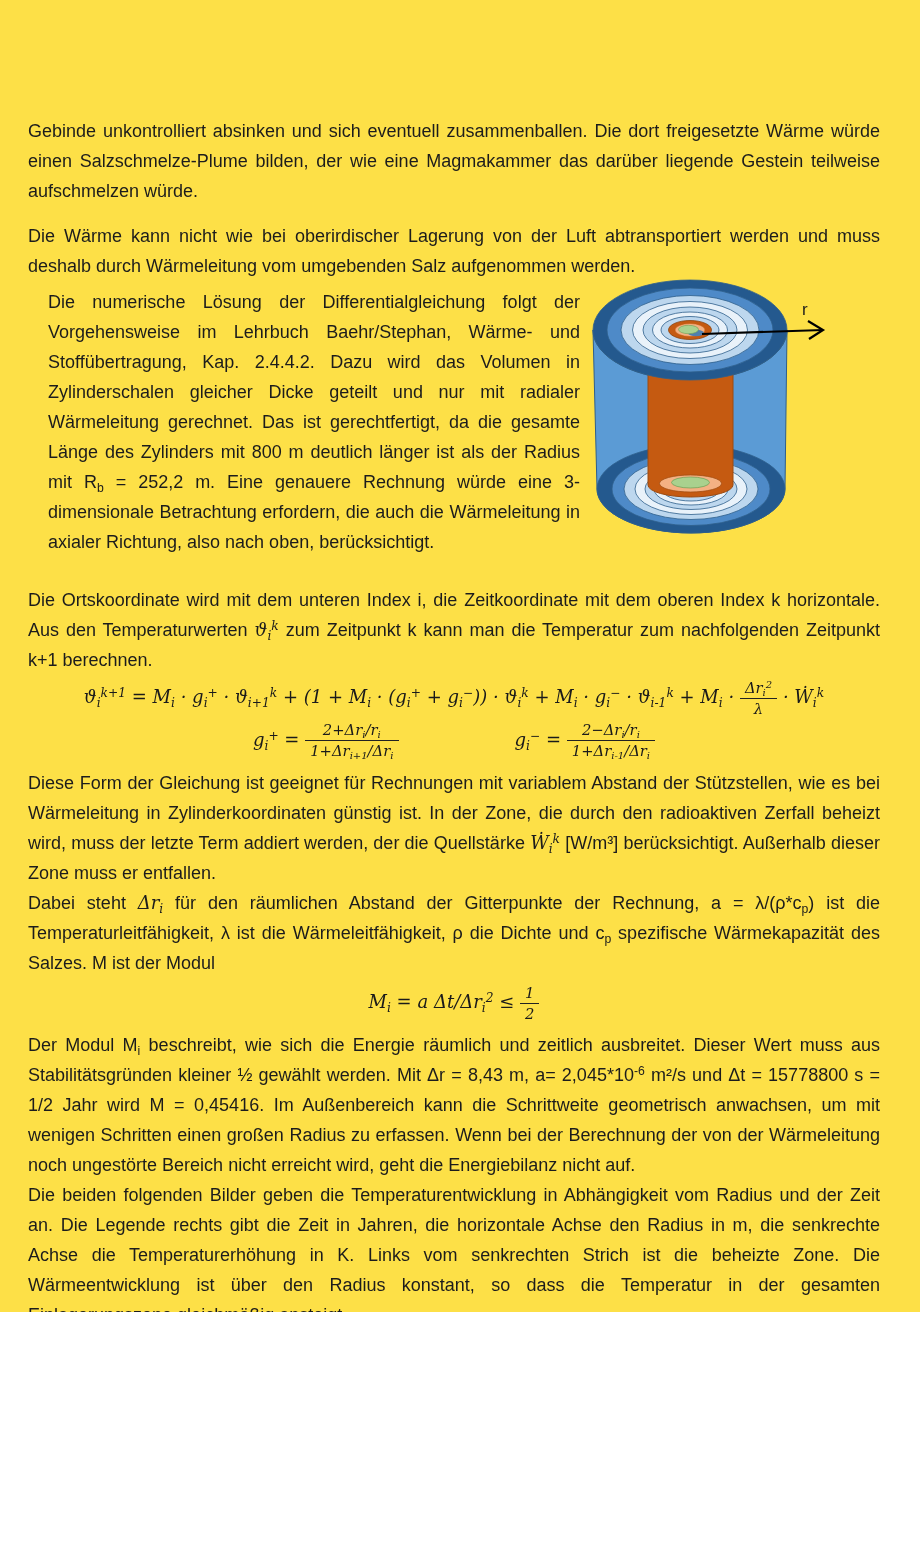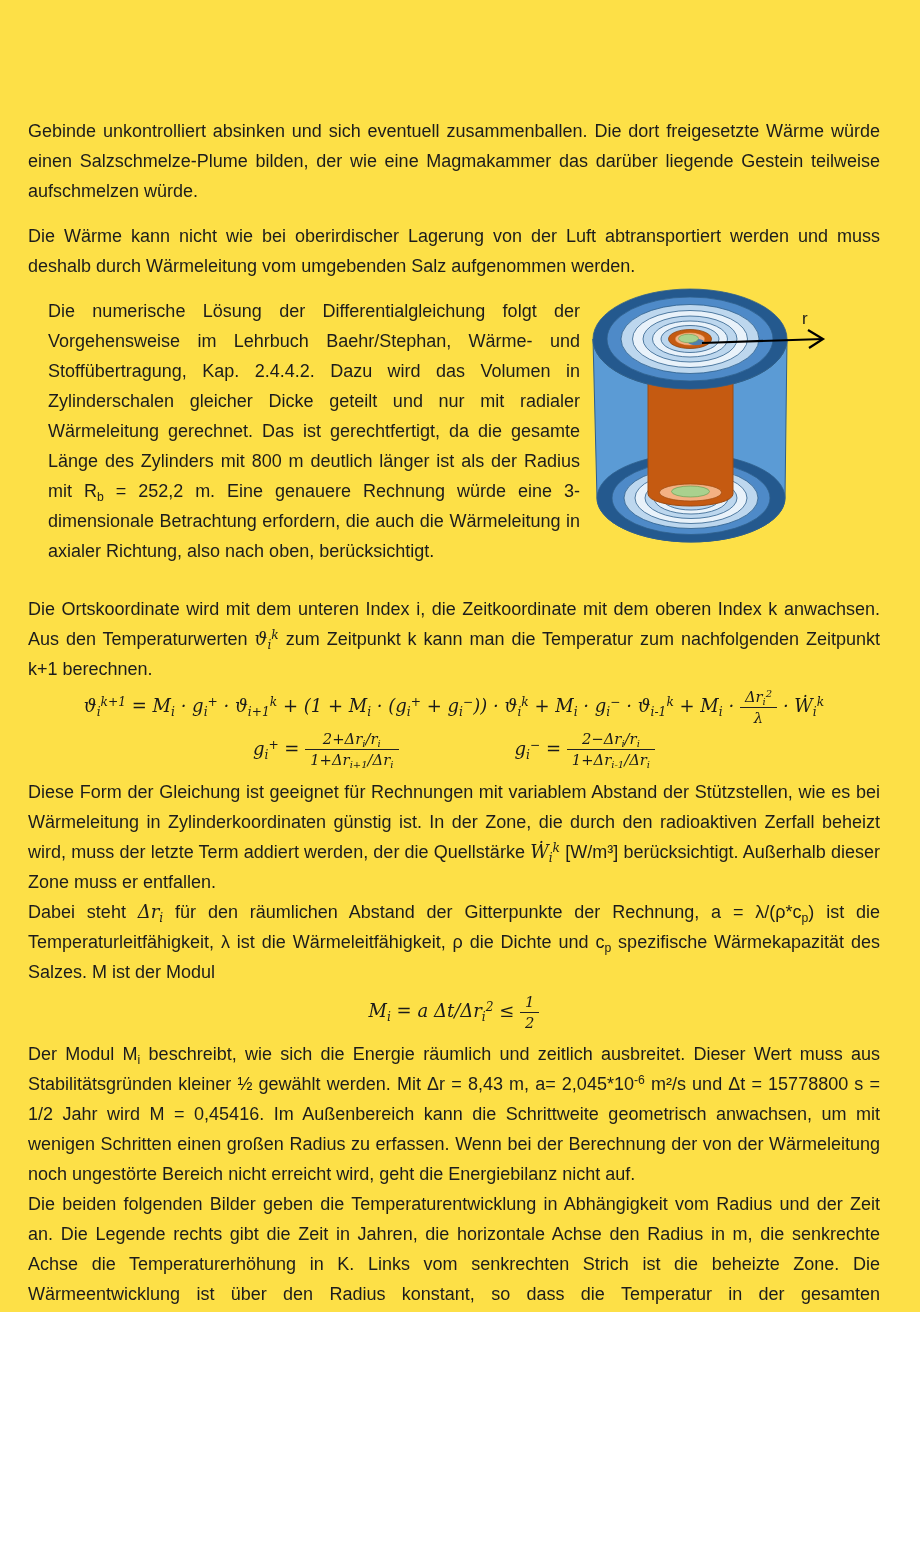--- a/index.html
+++ b/index.html
@@ -8,21 +8,21 @@
     width:920px;height:1312px;
     box-sizing:border-box;
     padding:116px 40px 0 28px;
     background:#fde047;
     font-family:"Liberation Sans",sans-serif;
     font-size:18px;line-height:30px;
     color:#1c1c1c;
   }
   p{margin:0;text-align:justify;}
   .mb1{margin-bottom:15px;}
-  .mb2{margin-bottom:15px;}
+  .mb2{margin-bottom:6px;}
   .fig-row{display:flex;margin-bottom:27px;margin-left:20px;}
   .fig-text{width:556px;text-align:justify;}
   .fig-wrap{flex:1;display:flex;justify-content:flex-end;margin-top:-14px;}
   .p4{margin-bottom:4px;}
   sub,sup{font-size:68%;line-height:0;}
   sub{vertical-align:-0.3em;}
   sup{vertical-align:0.5em;}
   .m{font-family:"DejaVu Serif","DejaVu Sans",serif;font-style:italic;}
   .eq{
     text-align:center;
@@ -90,21 +90,21 @@
 
         <g>
           <line x1="122" y1="61" x2="243" y2="57" stroke="#000000" stroke-width="2.2"></line>
           <path d="M 228 48 L 243 57 L 229 66" fill="none" stroke="#000000" stroke-width="2.2"></path>
         </g>
         <text x="222" y="42" font-family="Liberation Sans, sans-serif" font-size="17" fill="#1c1c1c">r</text>
       </svg>
     </div>
   </div>
 
-  <p class="p4"><span>Die Ortskoordinate wird mit dem unteren Index i, die Zeitkoordinate mit dem oberen Index k anwachsen. Aus den Temperaturwerten </span><span class="m">ϑ</span><sub class="m">i</sub><sup class="m">k</sup><span> zum Zeitpunkt k kann man die Temperatur zum nachfolgenden Zeitpunkt k+1 berechnen.</span></p>
+  <p class="p4"><span>Die Ortskoordinate wird mit dem unteren Index i, die Zeitkoordinate mit dem oberen Index k horizontale. Aus den Temperaturwerten </span><span class="m">ϑ</span><sub class="m">i</sub><sup class="m">k</sup><span> zum Zeitpunkt k kann man die Temperatur zum nachfolgenden Zeitpunkt k+1 berechnen.</span></p>
 
   <div class="eq eq-main">
     <span><span class="m">ϑ</span><sub class="m">i</sub><sup class="m">k+1</sup><span> = </span><span class="m">M</span><sub class="m">i</sub><span> · </span><span class="m">g</span><sub class="m">i</sub><sup class="m">+</sup><span> · </span><span class="m">ϑ</span><sub class="m">i+1</sub><sup class="m">k</sup><span> + (1 + </span><span class="m">M</span><sub class="m">i</sub><span> · (</span><span class="m">g</span><sub class="m">i</sub><sup class="m">+</sup><span> + </span><span class="m">g</span><sub class="m">i</sub><sup class="m">−</sup><span>)) · </span><span class="m">ϑ</span><sub class="m">i</sub><sup class="m">k</sup><span> + </span><span class="m">M</span><sub class="m">i</sub><span> · </span><span class="m">g</span><sub class="m">i</sub><sup class="m">−</sup><span> · </span><span class="m">ϑ</span><sub class="m">i-1</sub><sup class="m">k</sup><span> + </span><span class="m">M</span><sub class="m">i</sub><span> · </span></span><span class="frac"><span class="num"><span class="m">Δr</span><sub class="m">i</sub><sup class="m">2</sup></span><span class="den"><span class="m">λ</span></span></span><span><span> · </span><span class="m">Ẇ</span><sub class="m">i</sub><sup class="m">k</sup></span>
   </div>
 
   <div class="eq eq-g">
     <span>
       <span><span class="m">g</span><sub class="m">i</sub><sup class="m">+</sup><span> = </span></span><span class="frac"><span class="num"><span>2+</span><span class="m">Δr</span><sub class="m">i</sub><span>/</span><span class="m">r</span><sub class="m">i</sub></span><span class="den"><span>1+</span><span class="m">Δr</span><sub class="m">i+1</sub><span>/</span><span class="m">Δr</span><sub class="m">i</sub></span></span>
     </span>
     <span>

